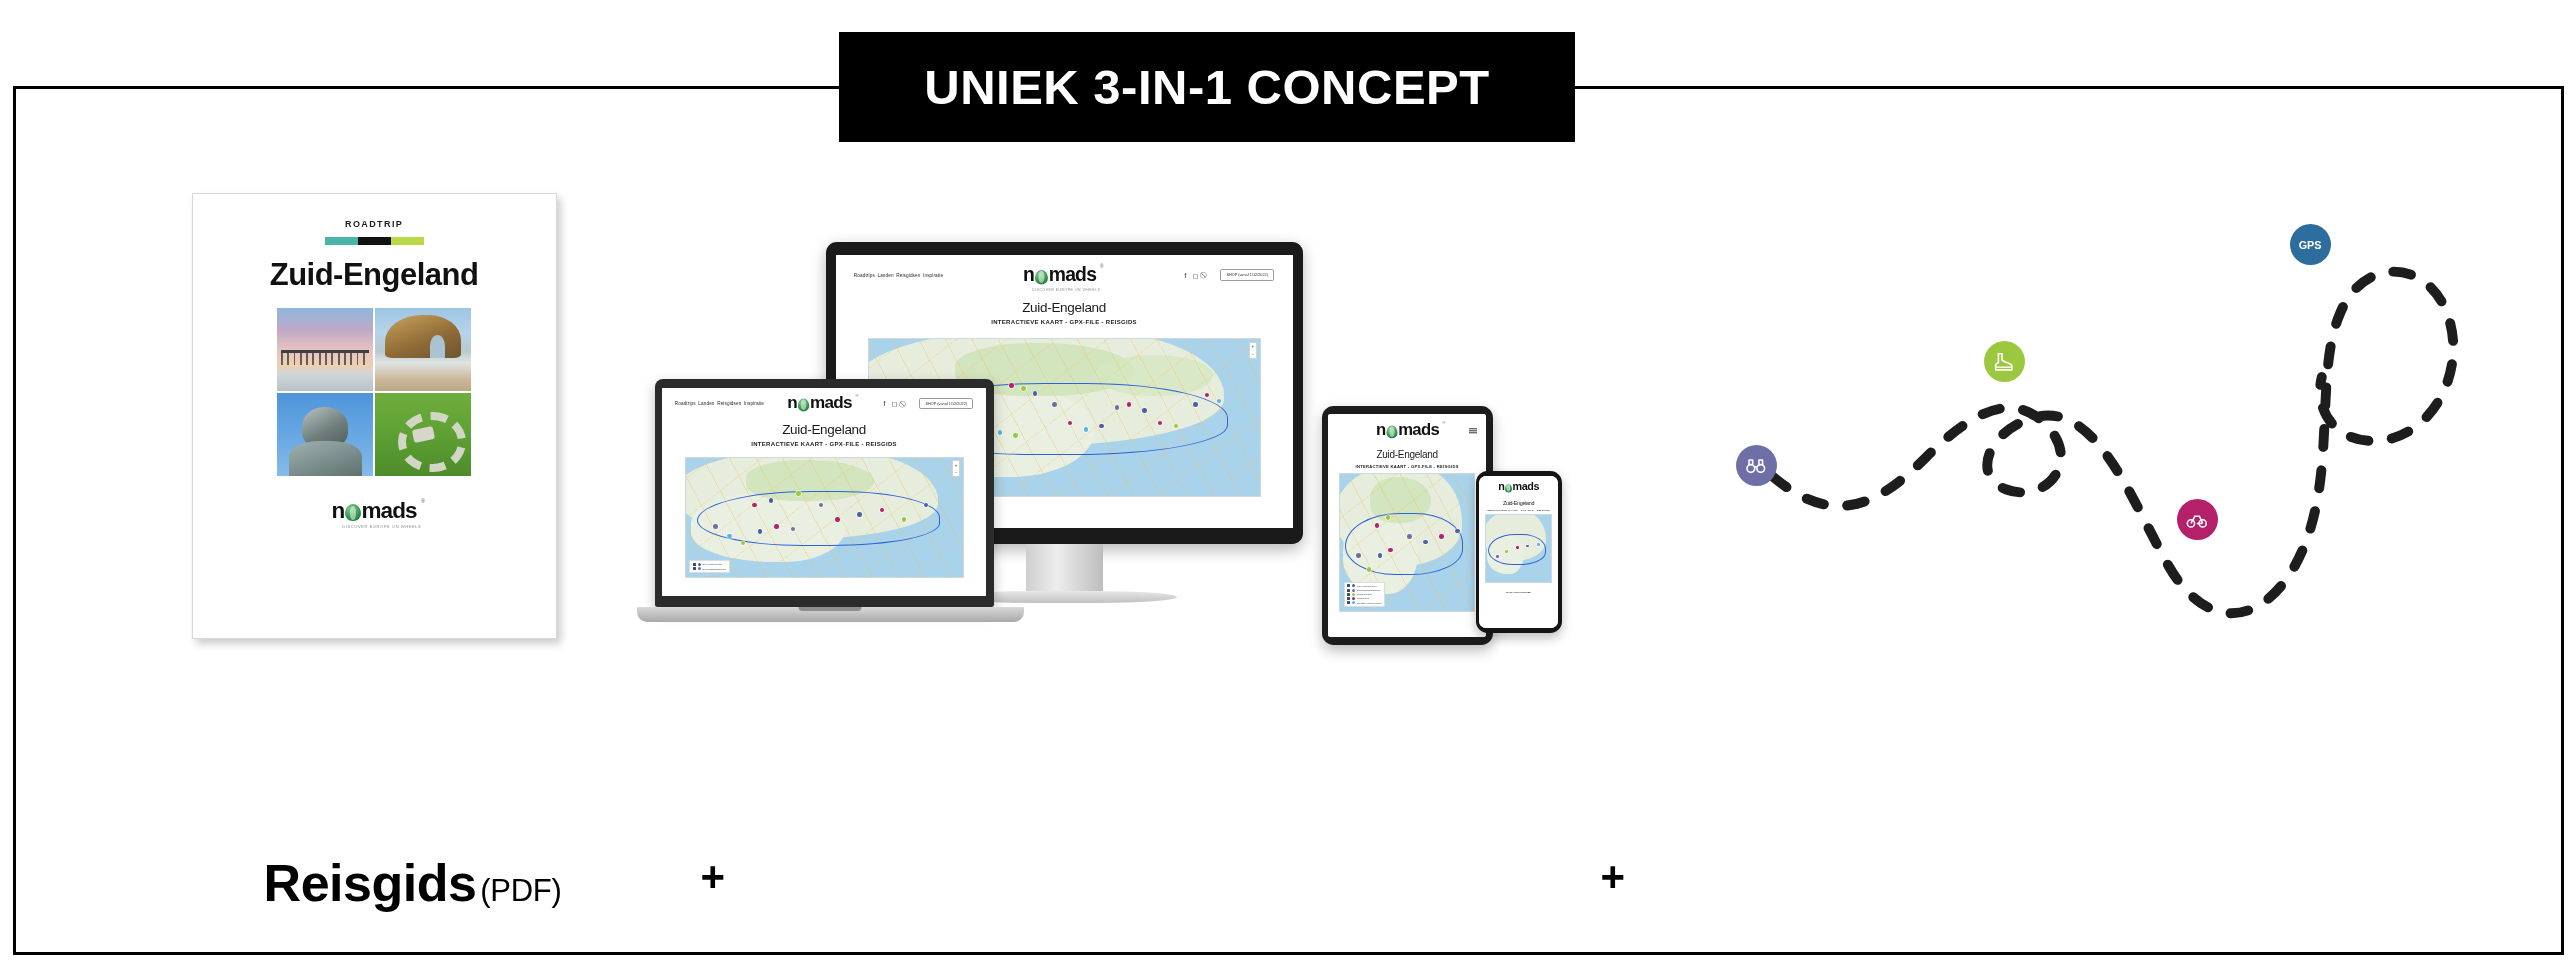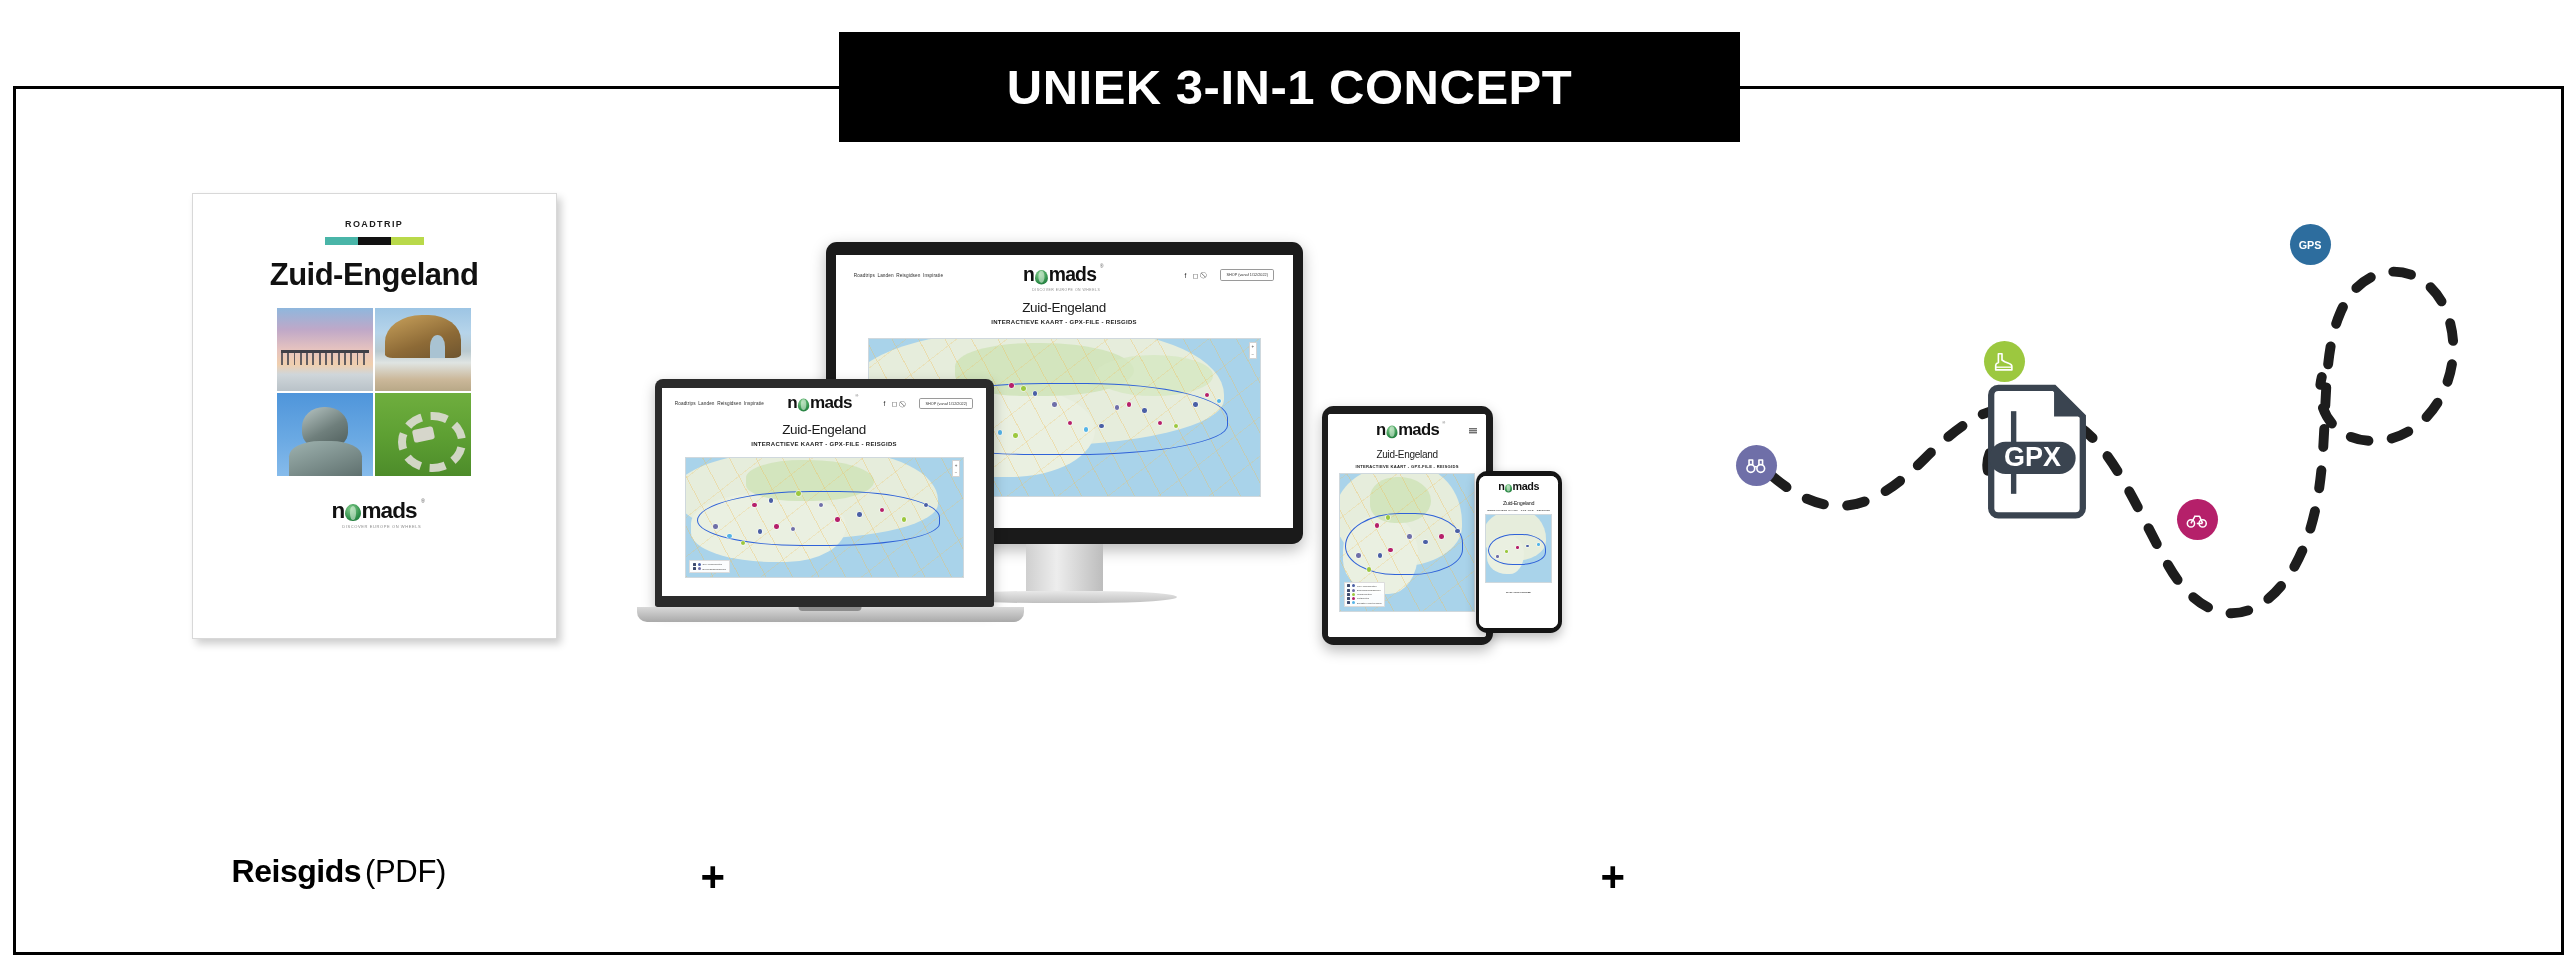--- a/index.html
+++ b/index.html
@@ -9,21 +9,21 @@
   .stage { position:relative; width:2576px; height:978px; background:#fff; }
 
   
   .frame {
     position:absolute; left:12.6px; top:86px; width:2551px; height:869px;
     border:3.6px solid #000; background:#fff;
   }
 
   
   .header-badge {
-    position:absolute; left:839px; top:32px; width:901px; height:110px;
+    position:absolute; left:839px; top:32px; width:736px; height:110px;
     background:#000; display:flex; align-items:center; justify-content:center;
     z-index:5;
   }
   .header-badge .htext {
     color:#fff; font-size:49px; font-weight:700; letter-spacing:0.5px;
     font-family:"Liberation Sans", sans-serif; white-space:nowrap;
   }
 
   
   .products { position:absolute; left:0; top:0; width:2551px; height:712px; }
@@ -186,21 +186,21 @@
   .pin-gps  { left:662px; top:18px;  background:#2d6d9e; font-size:10.8px; }
   .pin-boot { left:356px; top:135px; background:#9cc83f; }
   .pin-bino { left:108px; top:239px; background:#6f6fa8; }
   .pin-bike { left:549px; top:293px; background:#b5206a; }
 
   .gpxfile { position:absolute; left:356px; top:180px; width:106px; height:133px; }
 
   
   .captions { position:absolute; left:0; top:748px; width:2551px; height:108px; }
   .cap { position:absolute; white-space:nowrap; color:#000; }
-  .cap .big { font-size:32px; font-weight:700; letter-spacing:-0.5px; }
+  .cap .big { font-size:52px; font-weight:700; letter-spacing:-0.5px;margin-left:32px; }
   .cap .small { font-size:31px; font-weight:400; letter-spacing:-0.3px; }
   .plus { position:absolute; font-size:42px; font-weight:700; color:#000; }
   .cap-1 { left:216px; top:16px; }
   .plus-1 { left:685px; top:16px; }
   .cap-2 { left:878px; top:16px; }
   .plus-2 { left:1585px; top:16px; }
   .cap-3 { left:1765px; top:16px; }
 </style>
 </head>
 <body>
@@ -504,29 +504,20 @@
                    C 500 290, 460 330, 420 315
                    C 380 300, 400 250, 450 235
                    C 520 215, 560 330, 600 400
                    C 640 470, 700 470, 740 400
                    C 790 310, 760 190, 790 120
                    C 815 58, 880 60, 905 110
                    C 935 170, 900 250, 840 260
                    C 790 268, 760 230, 770 190" fill="none" stroke="#1d1d1d" stroke-width="11" stroke-linecap="round" stroke-dasharray="20 26"></path>
         </svg>
 
-        <div class="gpxfile">
-          <svg viewBox="0 0 118 148">
-            <path d="M8 10 a8 8 0 0 1 8-8 h62 l32 32 v102 a8 8 0 0 1 -8 8 h-86 a8 8 0 0 1 -8 -8 z" fill="#fff" stroke="#3a4450" stroke-width="7"></path>
-            <path d="M78 2 l32 32 h-32 z" fill="#3a4450"></path>
-            <rect x="30" y="28" width="6" height="92" fill="#3a4450"></rect>
-            <rect x="6" y="62" width="96" height="36" rx="18" fill="#3a4450"></rect>
-            <text x="54" y="89" font-family="Liberation Sans, sans-serif" font-size="30" font-weight="700" fill="#ffffff" text-anchor="middle">GPX</text>
-          </svg>
-        </div>
 
         <div class="pin pin-gps">
           <span>GPS</span>
         </div>
 
         <div class="pin pin-boot">
           <svg viewBox="0 0 24 24">
             <path d="M6 3 h4 v7 l3 2 5 2 c2 .7 3 1.8 3 3.5 V21 H3 v-5 c0-1 .6-2 1.5-2.5 L6 12.8 Z" fill="none" stroke="#fff" stroke-width="1.8" stroke-linejoin="round"></path>
             <path d="M3 18 h18" stroke="#fff" stroke-width="1.5"></path>
           </svg>

